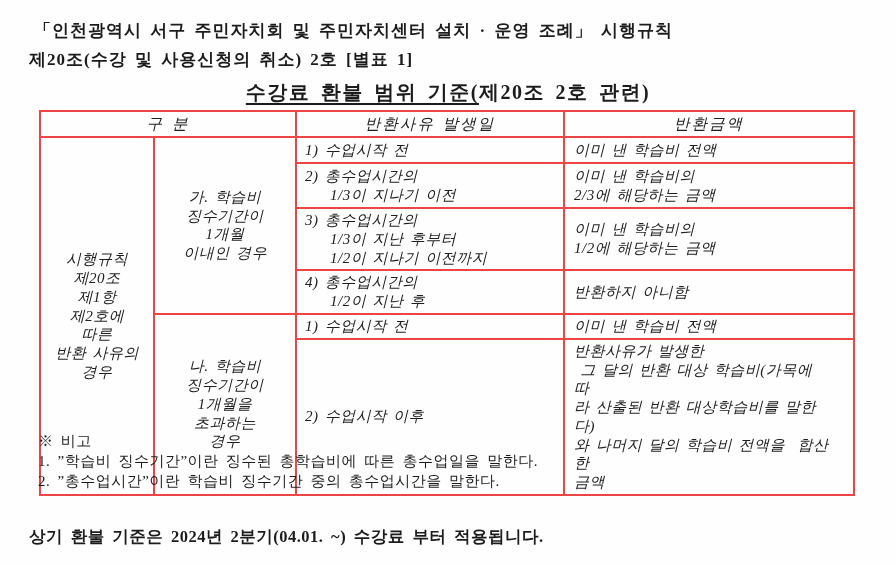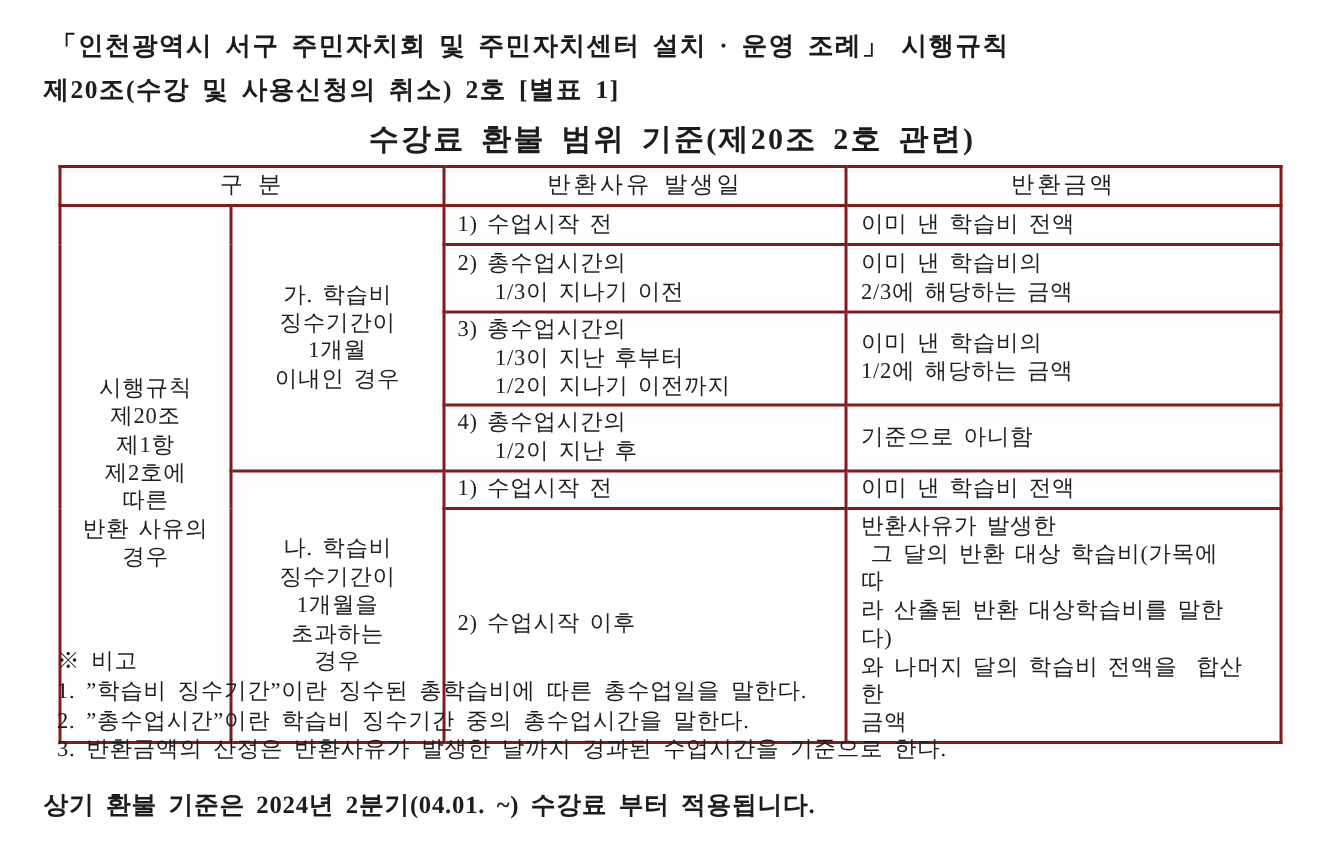--- a/index.html
+++ b/index.html
@@ -24,40 +24,42 @@
     font-size: 17px; font-weight: bold; letter-spacing: 1px; word-spacing: 3px;
     white-space: nowrap;
   }
   .doc-title {
     position: absolute; left: 0; top: 79px; width: 896px;
     text-align: center;
     font-size: 20px; font-weight: bold; letter-spacing: 1.5px; word-spacing: 4px;
     white-space: nowrap;
   }
   .doc-title .u {
+    text-decoration: underline;
     text-decoration-thickness: 2px;
     text-underline-offset: 4px;
   }
 
   
   table.refund {
     position: absolute; left: 39px; top: 110px;
     width: 814px;
     border-collapse: collapse;
     table-layout: fixed;
     font-size: 15px;
     letter-spacing: 0.5px;
     word-spacing: 2px;
     color: #202020;
   }
   table.refund th, table.refund td {
-    border: 2px solid #7f1d1d;
+    border: 2px solid #ef4444;
     vertical-align: middle;
     font-weight: normal;
     line-height: 1.25;
+    font-style: italic;
   }
   table.refund th {
     height: 26px;
     text-align: center;
     font-size: 15.5px;
     letter-spacing: 2px;
   }
   td.cat {
     text-align: center;
     white-space: pre-wrap;
@@ -142,21 +144,21 @@
       <tr class="r3">
         <td class="reason">3) 총수업시간의
     1/3이 지난 후부터
     1/2이 지나기 이전까지</td>
         <td class="amount">이미 낸 학습비의
 1/2에 해당하는 금액</td>
       </tr>
       <tr class="r4">
         <td class="reason">4) 총수업시간의
     1/2이 지난 후</td>
-        <td class="amount">기준으로 아니함</td>
+        <td class="amount">반환하지 아니함</td>
       </tr>
       <tr class="r5">
         <td class="cat" rowspan="2">나. 학습비
 징수기간이
 1개월을
 초과하는
 경우</td>
         <td class="reason">1) 수업시작 전</td>
         <td class="amount">이미 낸 학습비 전액</td>
       </tr>
@@ -168,18 +170,17 @@
 와 나머지 달의 학습비 전액을  합산한
 금액</td>
       </tr>
     </tbody>
   </table>
 
   <div class="notes">
     <div class="note-marker">※ 비고</div>
     <div class="note-item">1. ”학습비 징수기간”이란 징수된 총학습비에 따른 총수업일을 말한다.</div>
     <div class="note-item">2. ”총수업시간”이란 학습비 징수기간 중의 총수업시간을 말한다.</div>
-    <div class="note-item">3. 반환금액의 산정은 반환사유가 발생한 날까지 경과된 수업시간을 기준으로 한다.</div>
   </div>
 
   <div class="footer-line">상기 환불 기준은 2024년 2분기(04.01. ~) 수강료 부터 적용됩니다.</div>
 
 </div>
 
 </body></html>

